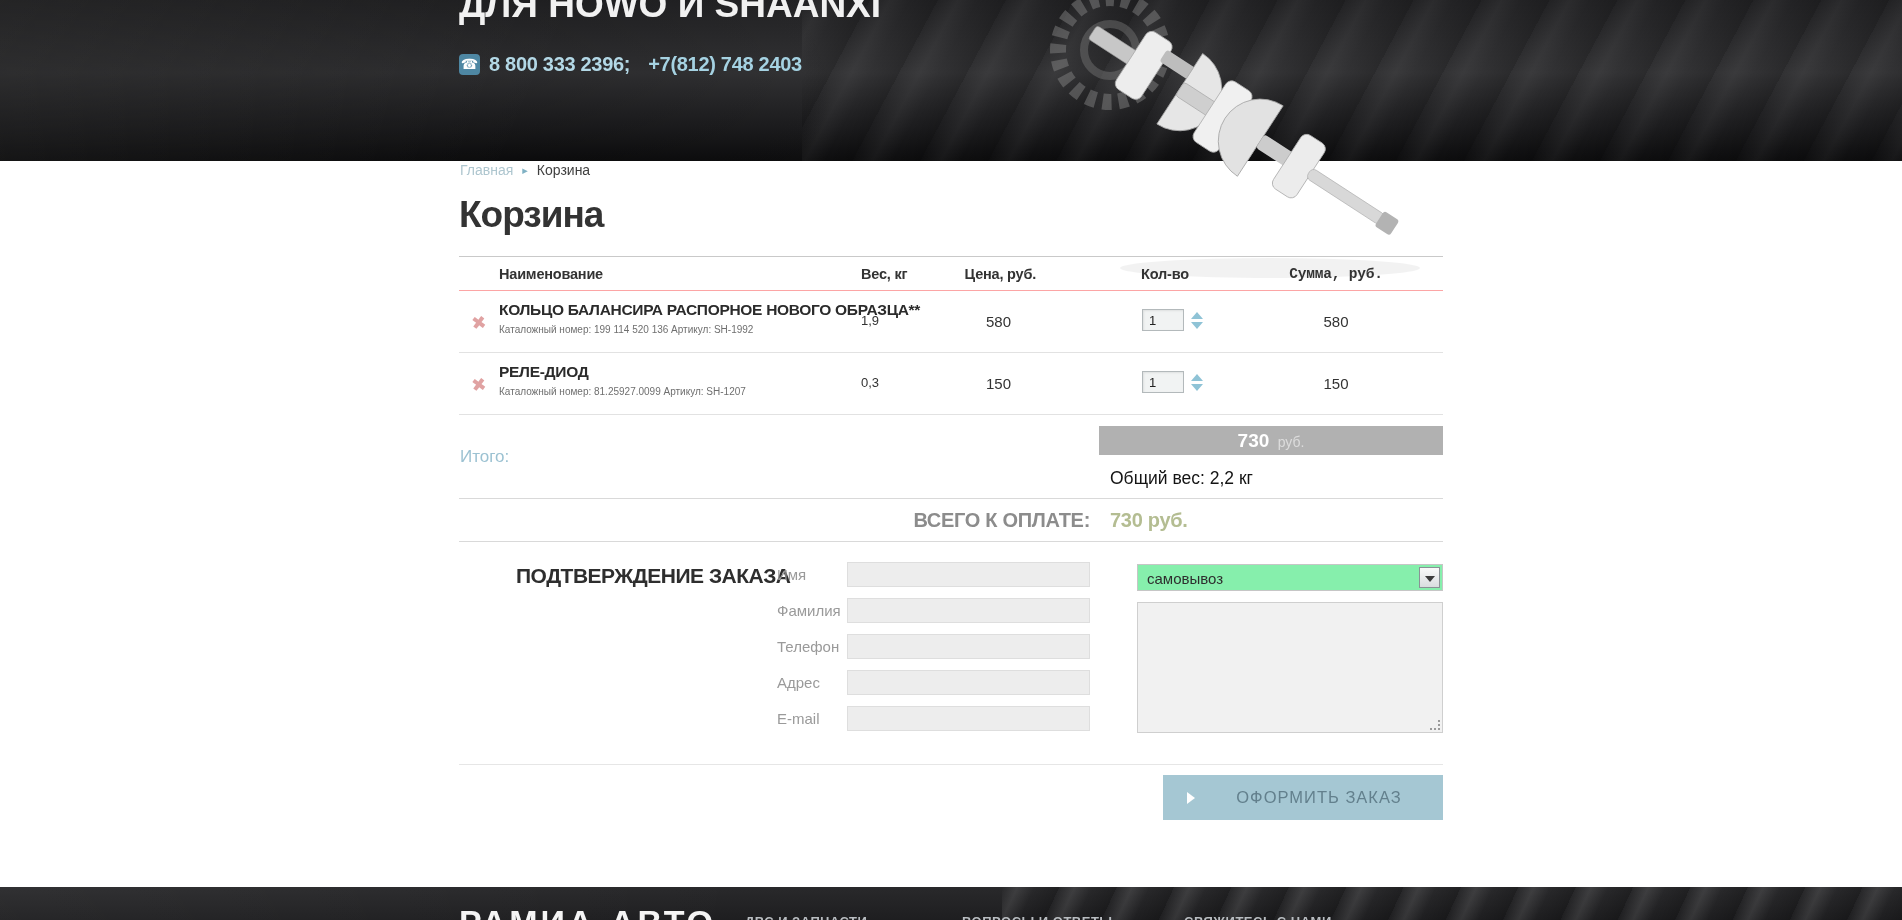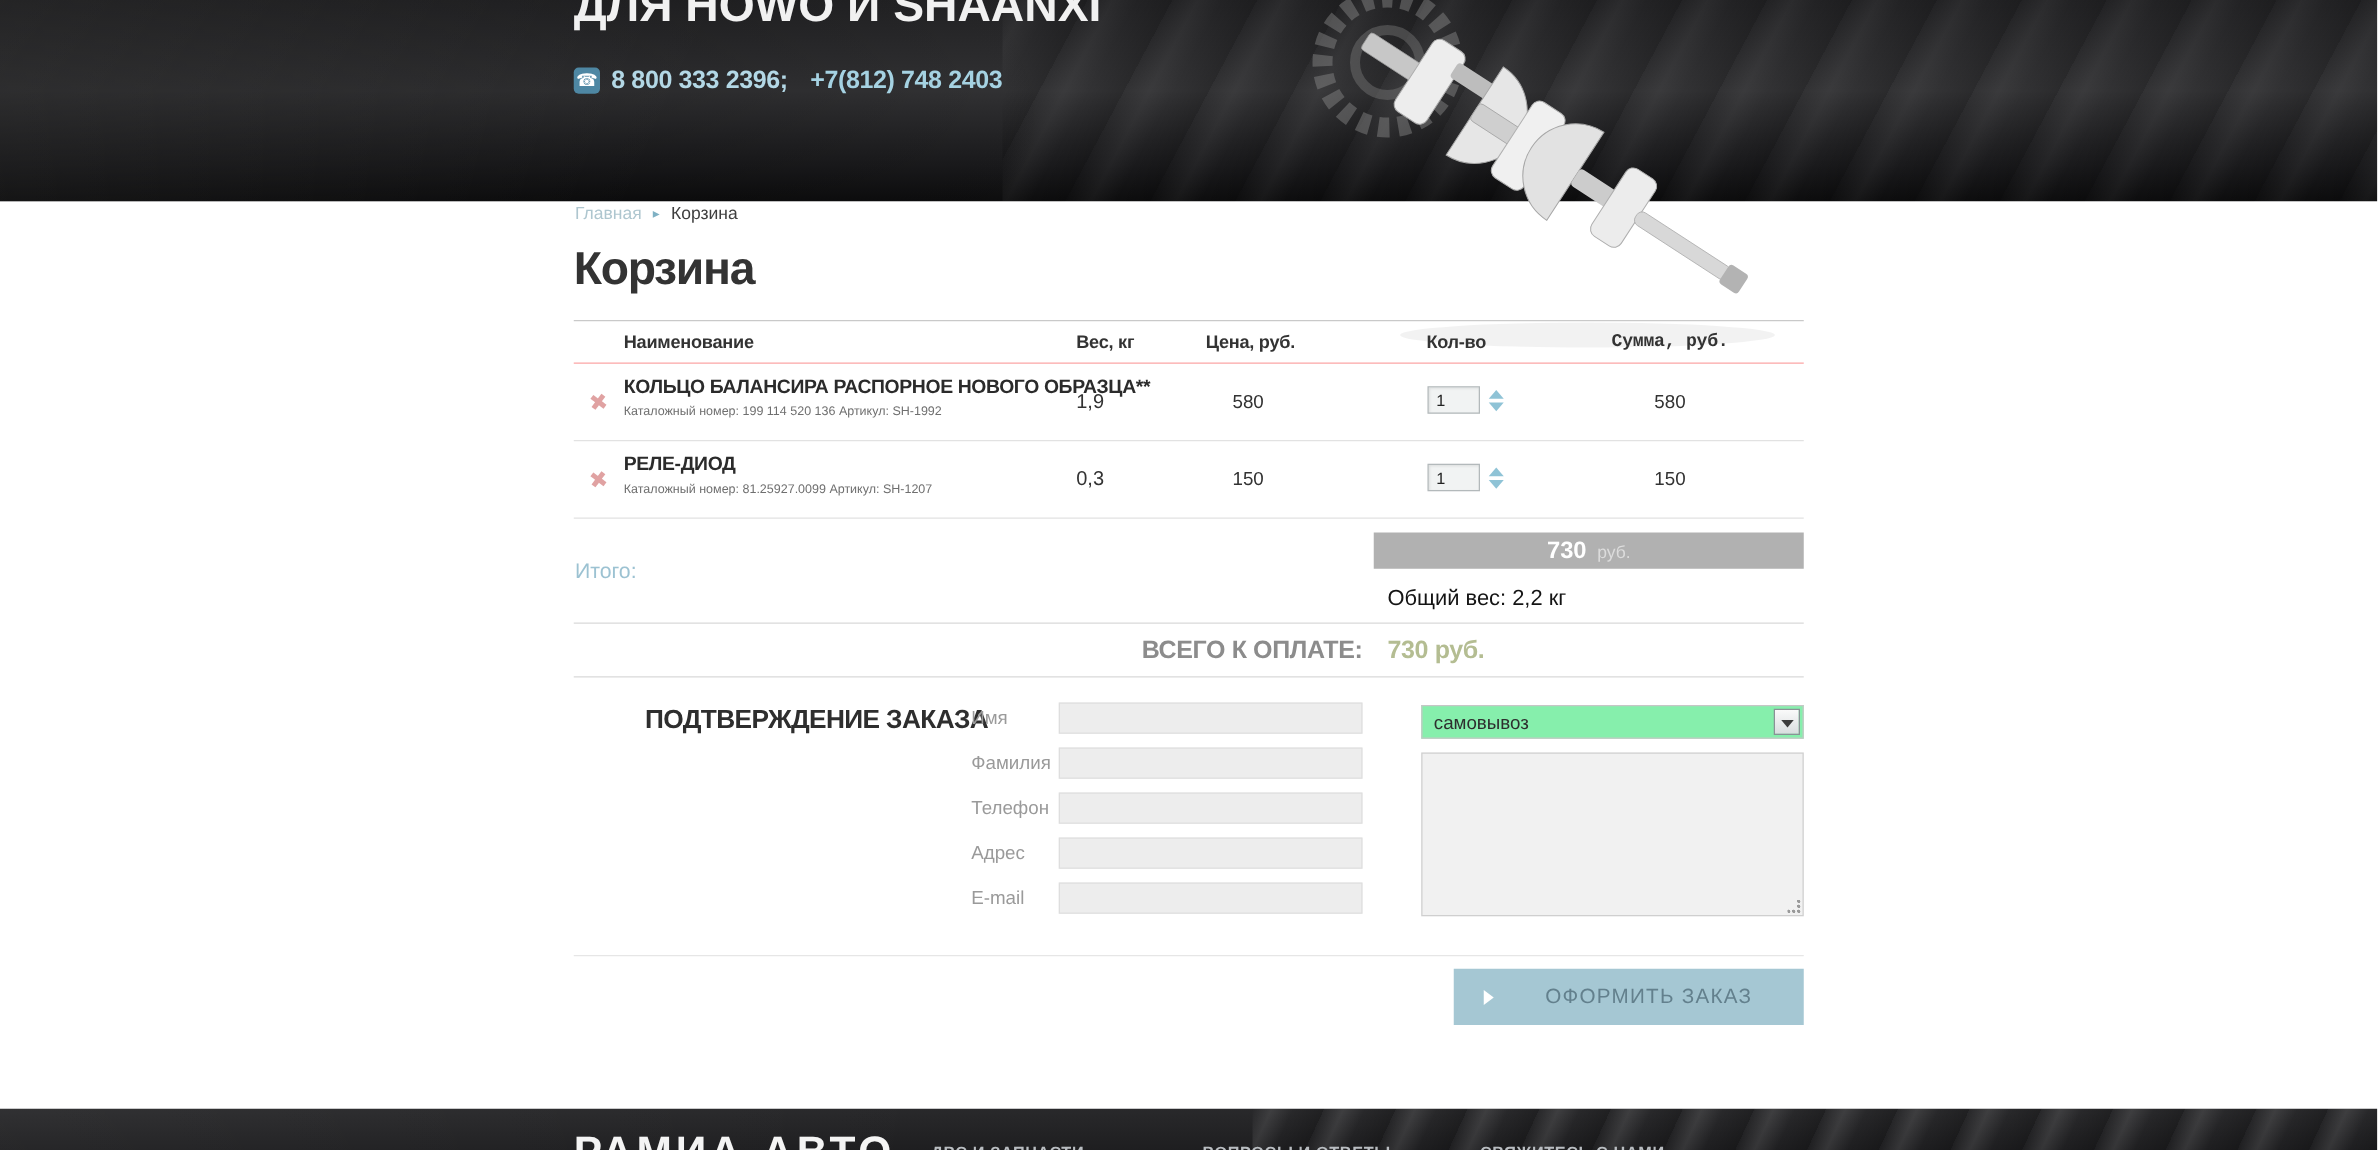--- a/index.html
+++ b/index.html
@@ -80,21 +80,21 @@
   .th-sum { left:827px; width:100px; text-align:center;font-family:Liberation Mono, monospace; }
 
   .trow { position:relative; height:62px; border-bottom:1px solid #e2e2e2; }
   .del-btn {
     position:absolute; left:8px; top:20px; width:24px; height:24px;
     color:#e0a2a2; font-size:18px; line-height:24px; text-align:center;
     cursor:pointer; transform:rotate(-8deg); background:none; border:none; font-family:"DejaVu Sans", sans-serif;
   }
   .item-name { position:absolute; left:40px; top:10px; font-size:15.5px; font-weight:bold; color:#2b2b2b; letter-spacing:-0.3px; white-space:nowrap; }
   .item-details { position:absolute; left:40px; top:33px; font-size:10px; color:#6f6f6f; white-space:nowrap; }
-  .td-weight { position:absolute; left:402px; top:22px; font-size:16px; color:#333; }
+  .td-weight { position:absolute; left:402px; top:22px; font-size:13px; color:#333; }
   .td-price  { position:absolute; left:460px; top:22px; width:92px; text-align:right; font-size:15px; color:#333; }
   .td-sum    { position:absolute; left:827px; top:22px; width:100px; text-align:center; font-size:15px; color:#333; }
   .qty-wrap  { position:absolute; left:683px; top:18px; display:flex; align-items:center; }
   .qty-input {
     width:42px; height:22px; border:1px solid #b3b9bb; background:#f1f3f3;
     box-shadow:inset 1px 1px 2px rgba(0,0,0,0.08);
     font-size:13px; color:#222; padding-left:6px; font-family:"Liberation Sans", sans-serif;
   }
   .qty-arrows { display:flex; flex-direction:column; margin-left:7px; }
   .arr { width:0; height:0; border-left:6px solid transparent; border-right:6px solid transparent; cursor:pointer; }

